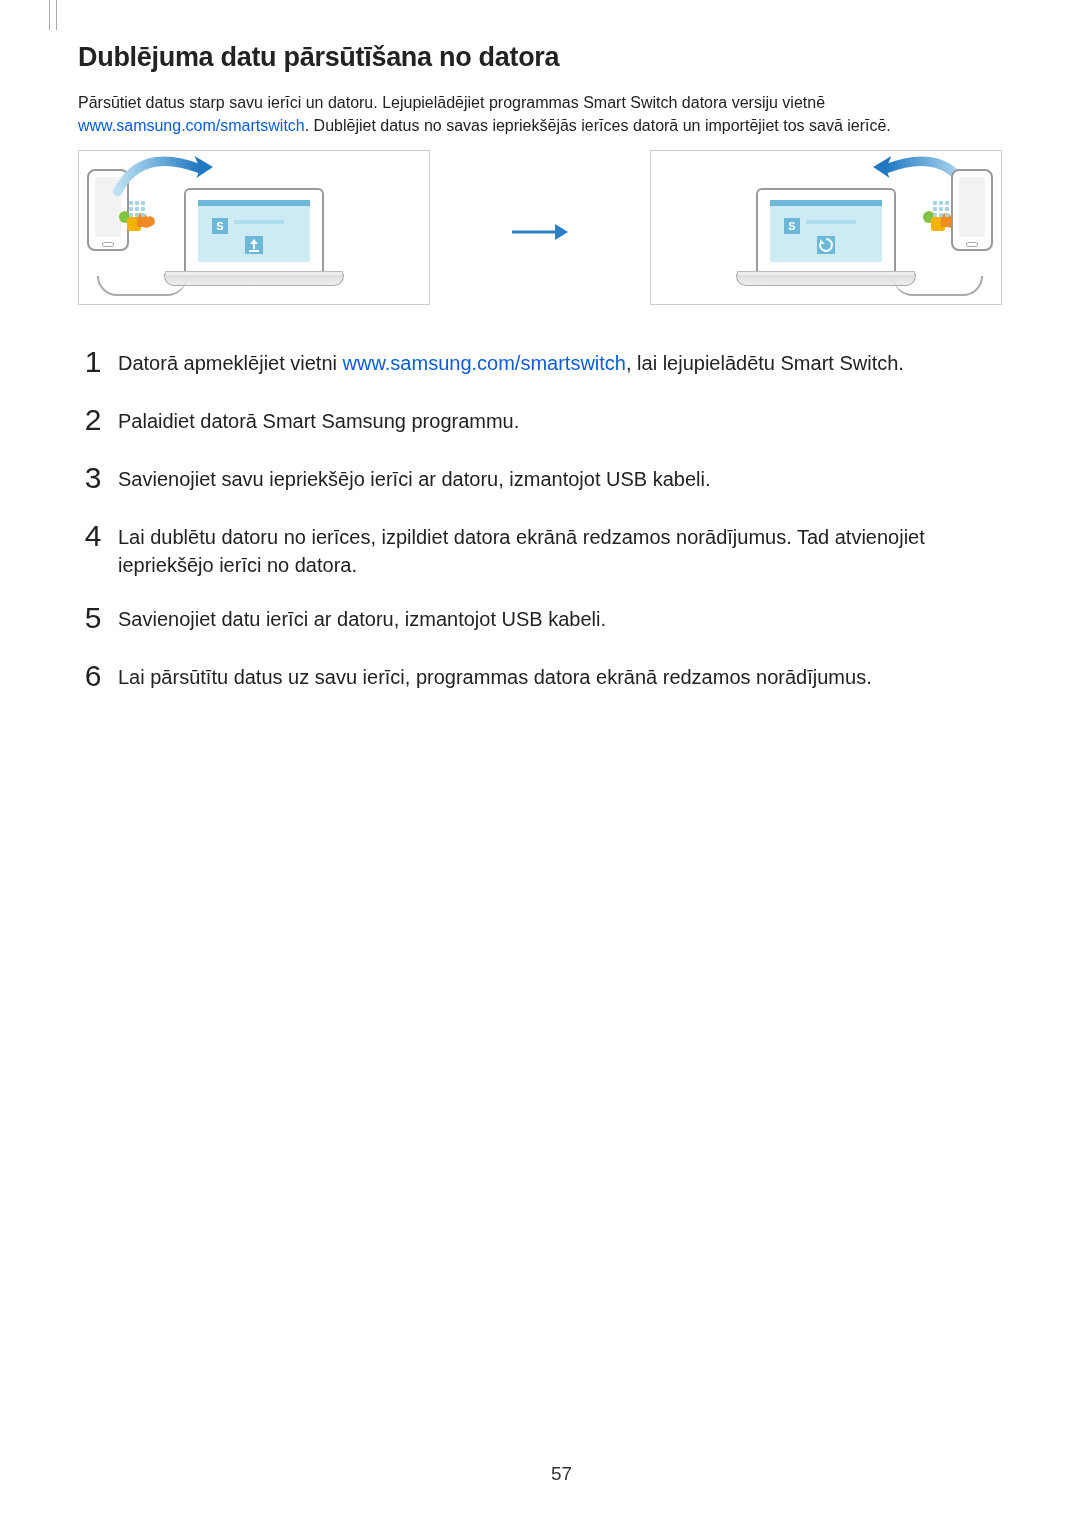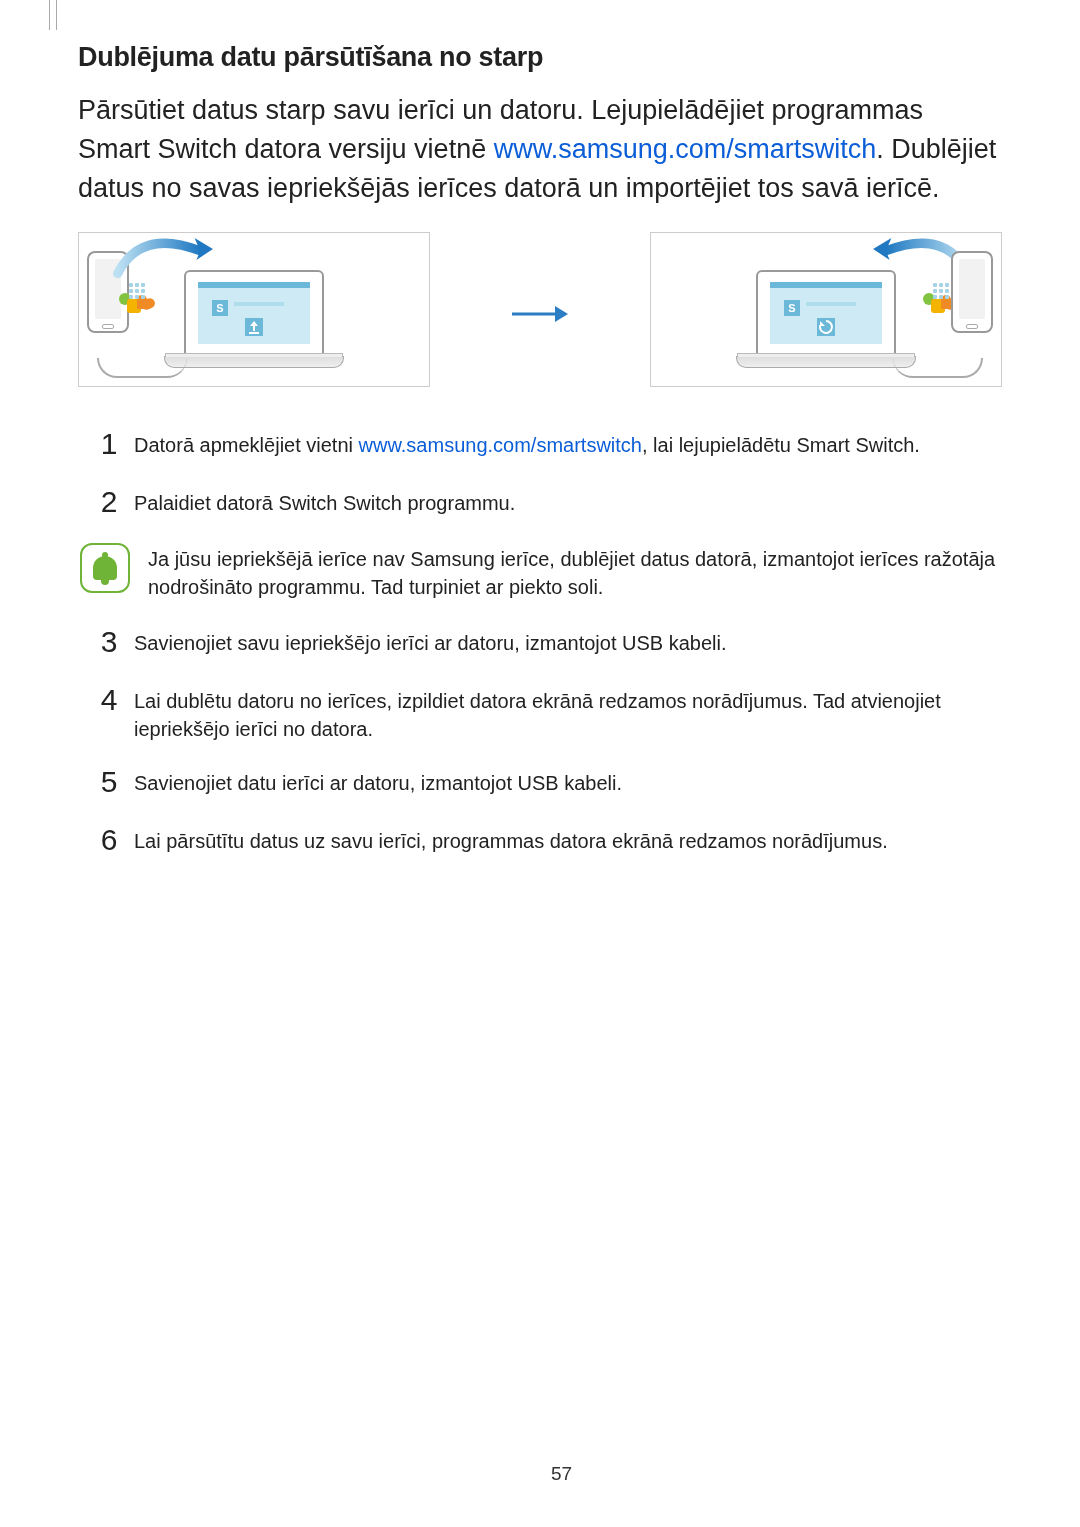--- a/index.html
+++ b/index.html
@@ -35,24 +35,24 @@
     margin-bottom: 60px;
   }
   h2.section-title {
     font-size: 27px;
     font-weight: 700;
     color: #222;
     margin-bottom: 18px;
     letter-spacing: -0.3px;
   }
   p.intro {
-    font-size: 27px;
+    font-size: 16px;
     line-height: 1.45;
     color: #222;
-    margin-bottom: 24px;
+    margin-bottom: 13px;
   }
   a.link {
     color: #0b5ed7;
     text-decoration: none;
   }
   .illustration-row {
     display: flex;
     align-items: center;
     justify-content: space-between;
     margin: 10px 0 40px 0;
@@ -181,21 +181,21 @@
     position:absolute; width:20px; height:20px; top:50px;
     display:grid; grid-template-columns: repeat(3,4px); grid-auto-rows:4px; gap:2px;
   }
   .dots.left{ left:50px; }
   .dots.right{ right:48px; }
   .dots span{ background:#a7d3e6; border-radius:1px; }
 
   ol.steps {
     list-style: none;
     counter-reset: step;
-    margin: 16px;
+    margin: 0;
     padding: 0;
   }
   ol.steps > li {
     counter-increment: step;
     position: relative;
     padding-left: 40px;
     font-size: 20px;
     line-height: 1.4;
     color: #222;
     margin-bottom: 22px;
@@ -263,21 +263,21 @@
     padding-left: 43px;
   }
 </style>
 </head>
 <body>
 
 <div class="page">
   <div class="tab-marker"></div>
 
 
-  <h2 class="section-title">Dublējuma datu pārsūtīšana no starp</h2>
+  <h2 class="section-title">Dublējuma datu pārsūtīšana no datora</h2>
 
   <p class="intro">
     <span>Pārsūtiet datus starp savu ierīci un datoru. Lejupielādējiet programmas Smart Switch datora versiju vietnē </span><a href="#" class="link">www.samsung.com/smartswitch</a><span>. Dublējiet datus no savas iepriekšējās ierīces datorā un importējiet tos savā ierīcē.</span>
   </p>
 
   <div class="illustration-row">
 
     <div class="illu-box">
       <div class="phone left">
           <div class="btn"></div>
@@ -385,29 +385,23 @@
           <div class="btn"></div>
         </div>
       <div class="cable right"></div>
     </div>
   </div>
 
   <ol class="steps">
     <li>
       <span>Datorā apmeklējiet vietni </span><a href="#" class="link">www.samsung.com/smartswitch</a><span>, lai lejupielādētu Smart Switch.</span>
     </li>
-    <li>Palaidiet datorā Switch Switch programmu.</li>
+    <li>Palaidiet datorā Smart Samsung programmu.</li>
   </ol>
 
-  <div class="note-row">
-    <div class="note-icon">
-      <div class="bell"></div>
-    </div>
-    <div class="note-text">Ja jūsu iepriekšējā ierīce nav Samsung ierīce, dublējiet datus datorā, izmantojot ierīces ražotāja nodrošināto programmu. Tad turpiniet ar piekto soli.</div>
-  </div>
 
   <ol class="steps" start="3" style="counter-reset: step 2;">
     <li>Savienojiet savu iepriekšējo ierīci ar datoru, izmantojot USB kabeli.</li>
     <li>Lai dublētu datoru no ierīces, izpildiet datora ekrānā redzamos norādījumus. Tad atvienojiet iepriekšējo ierīci no datora.</li>
     <li>Savienojiet datu ierīci ar datoru, izmantojot USB kabeli.</li>
     <li>Lai pārsūtītu datus uz savu ierīci, programmas datora ekrānā redzamos norādījumus.</li>
   </ol>
 
   <div class="page-number">57</div>
 </div>

